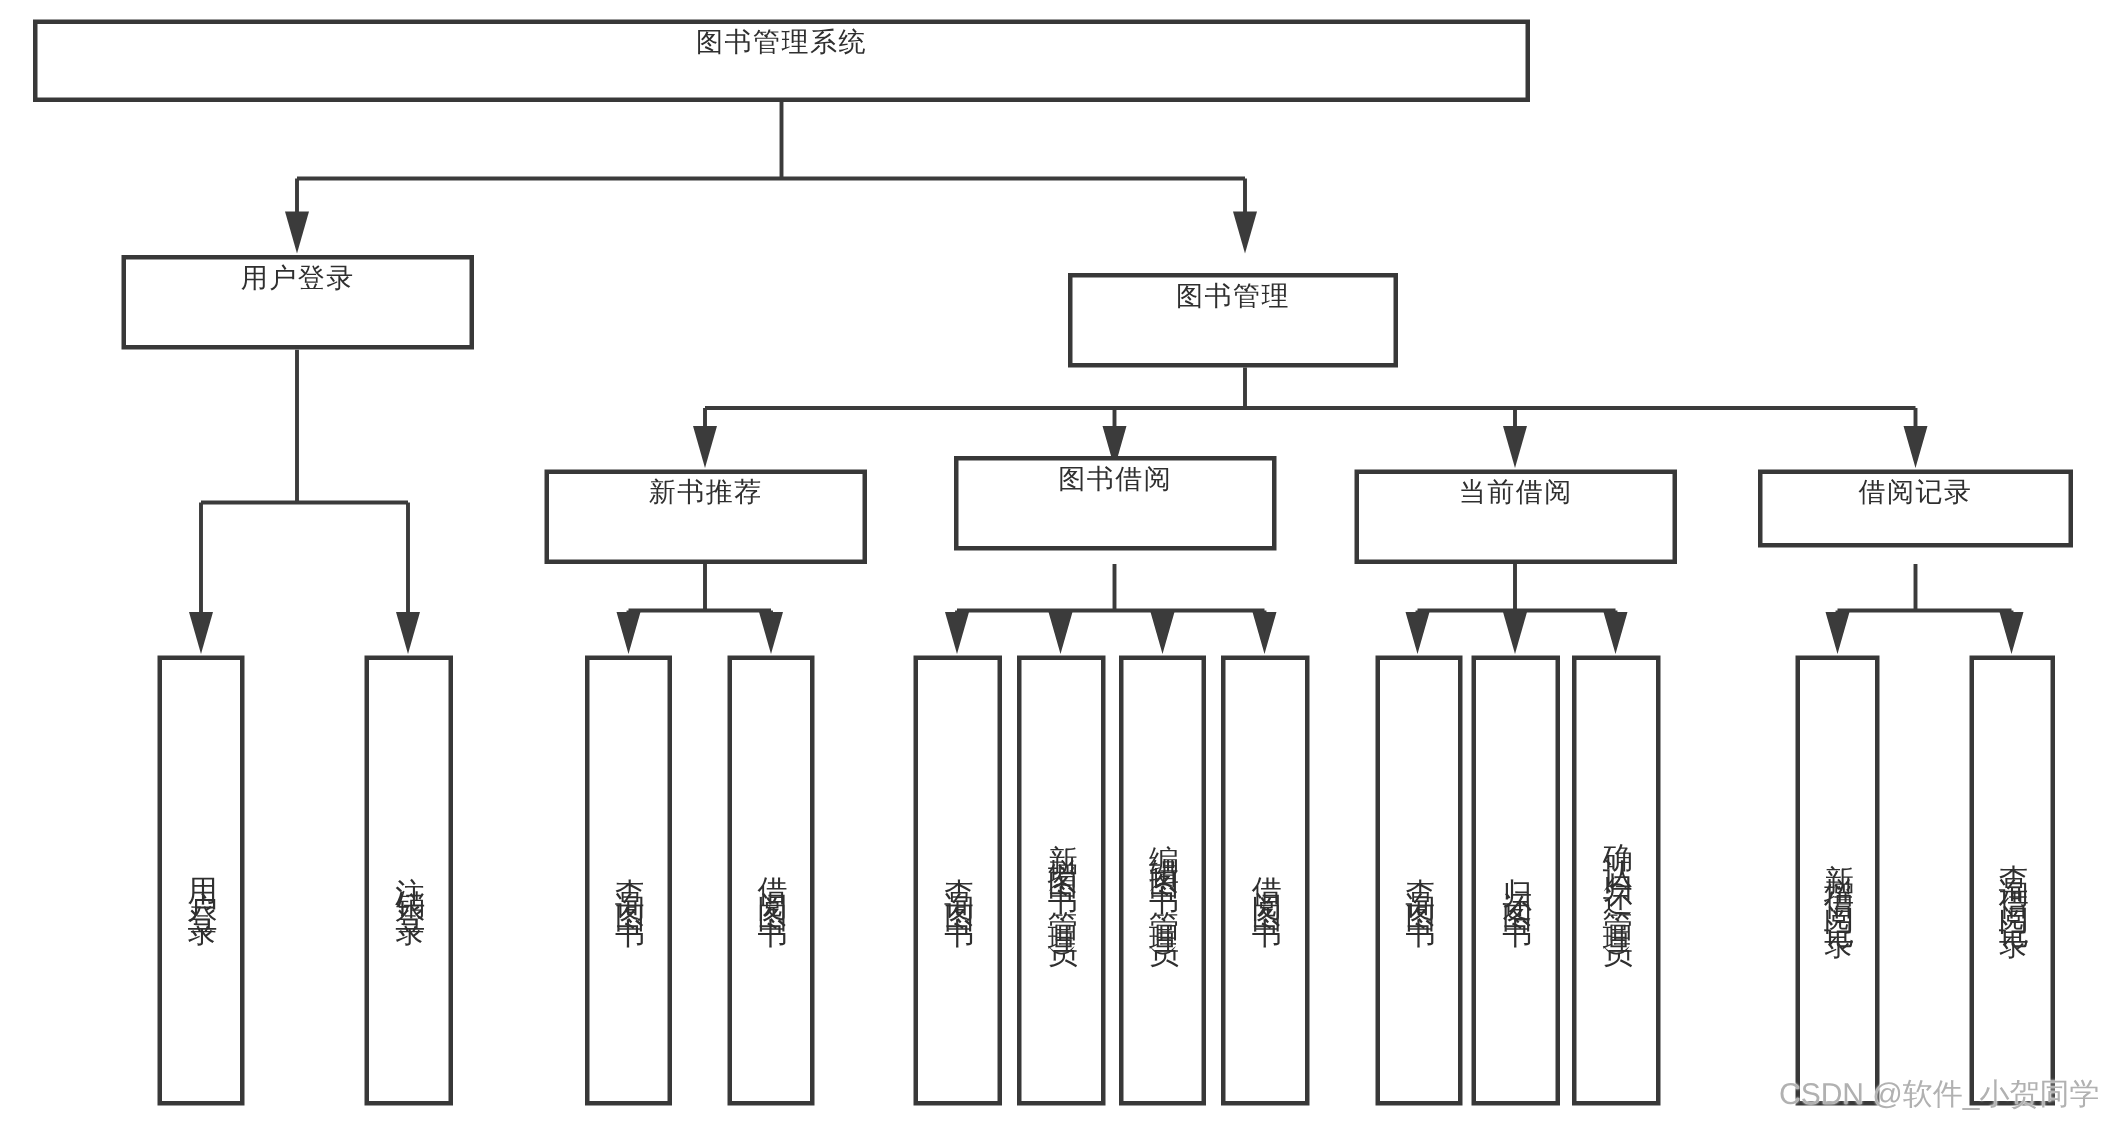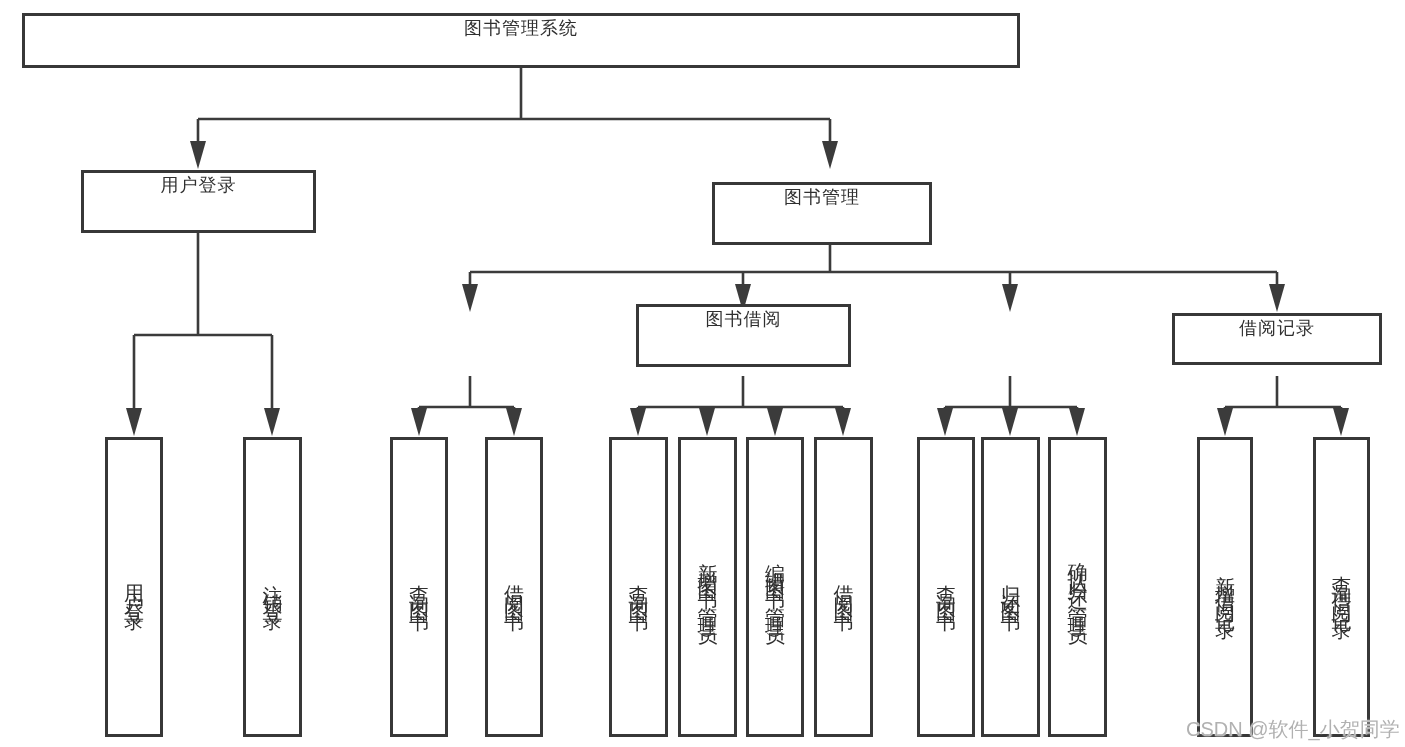--- a/index.html
+++ b/index.html
@@ -132,23 +132,29 @@
     <span>图书管理系统</span>
   </div>
 
   <div class="hnode" style="left:81px;top:170px;width:235px;height:63px;">
     <span>用户登录</span>
   </div>
   <div class="hnode" style="left:712px;top:170px;width:220px;height:63px;margin-top:12px;">
     <span>图书管理</span>
   </div>
 
+  <div class="hnode" style="left:363px;top:313px;width:215px;height:63px;">
+    <span>新书推荐</span>
+  </div>
   <div class="hnode" style="left:636px;top:304px;width:215px;height:63px;">
     <span>图书借阅</span>
   </div>
+  <div class="hnode" style="left:903px;top:313px;width:215px;height:63px;">
+    <span>当前借阅</span>
+  </div>
   <div class="hnode" style="left:1172px;top:313px;width:210px;height:52px;">
     <span>借阅记录</span>
   </div>
 
   <div class="vnode" style="left:105px;top:437px;width:58px;height:300px;">
     <span class="vtext">用户登录</span>
   </div>
   <div class="vnode" style="left:243px;top:437px;width:59px;height:300px;">
     <span class="vtext">注销登录</span>
   </div>

